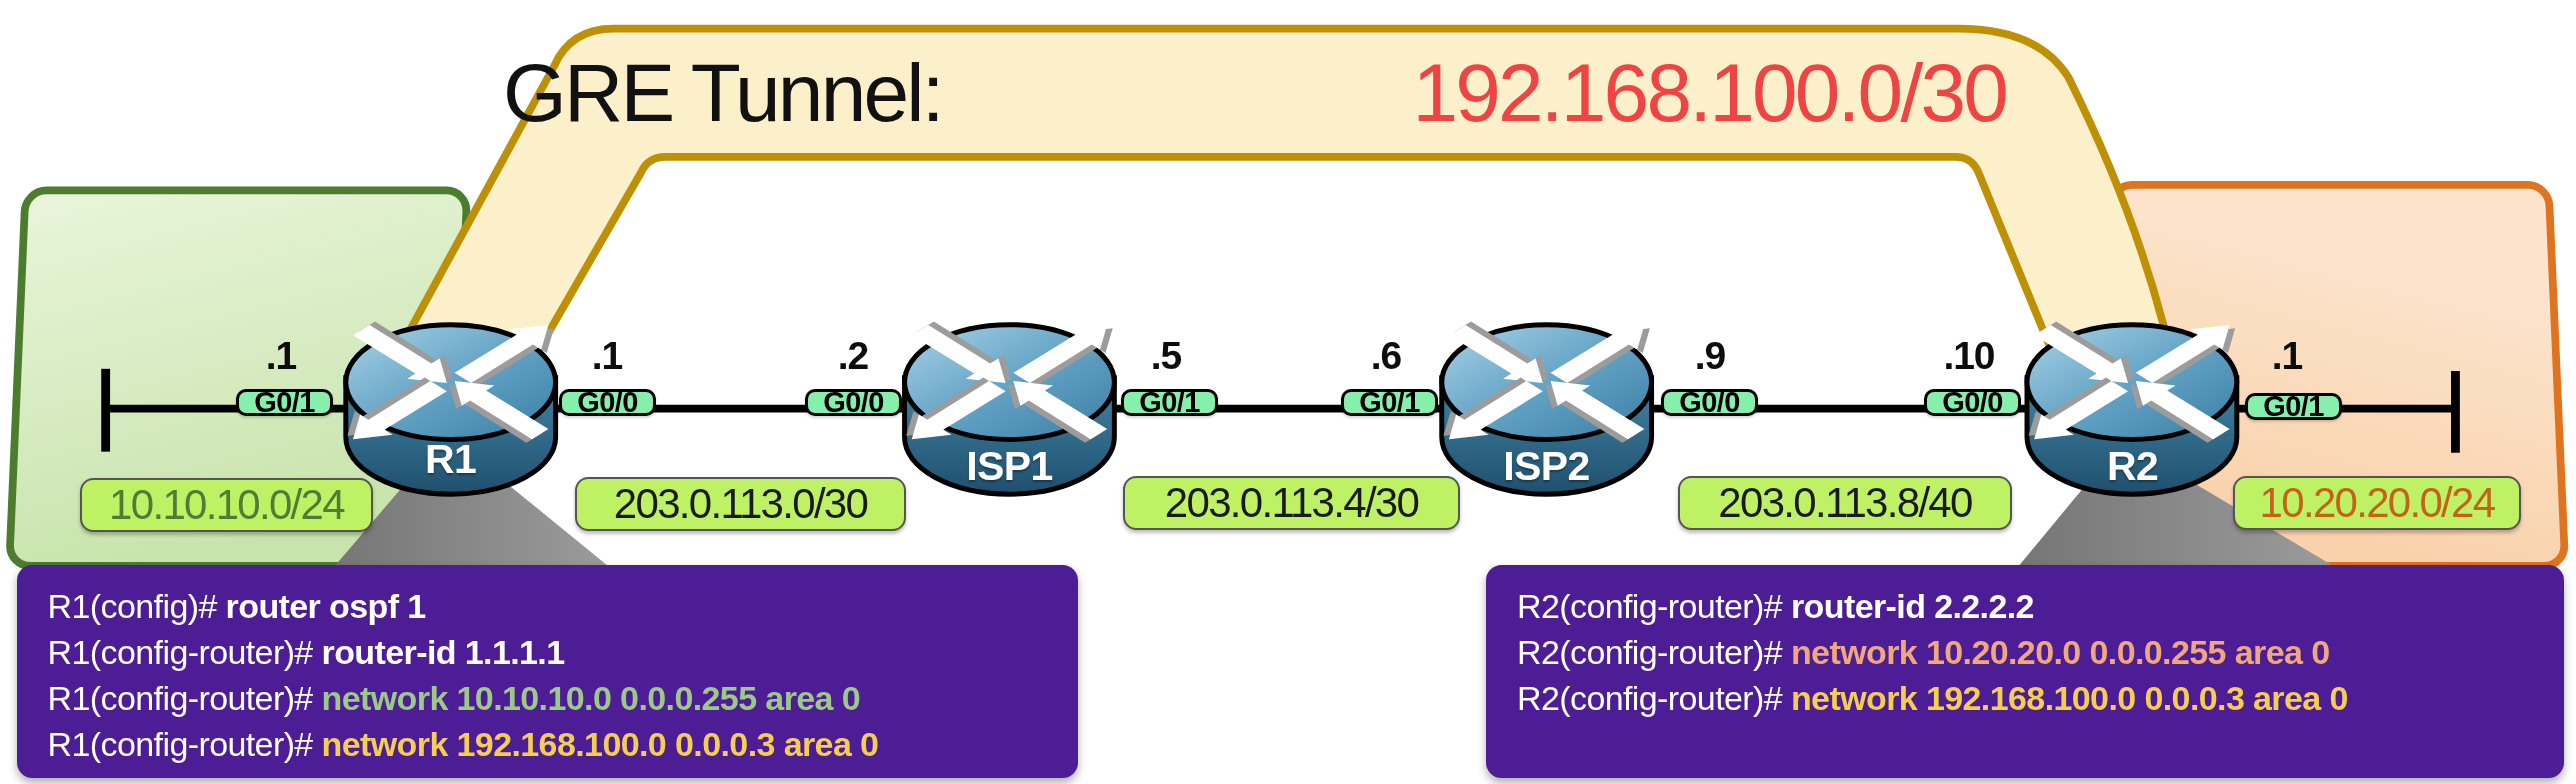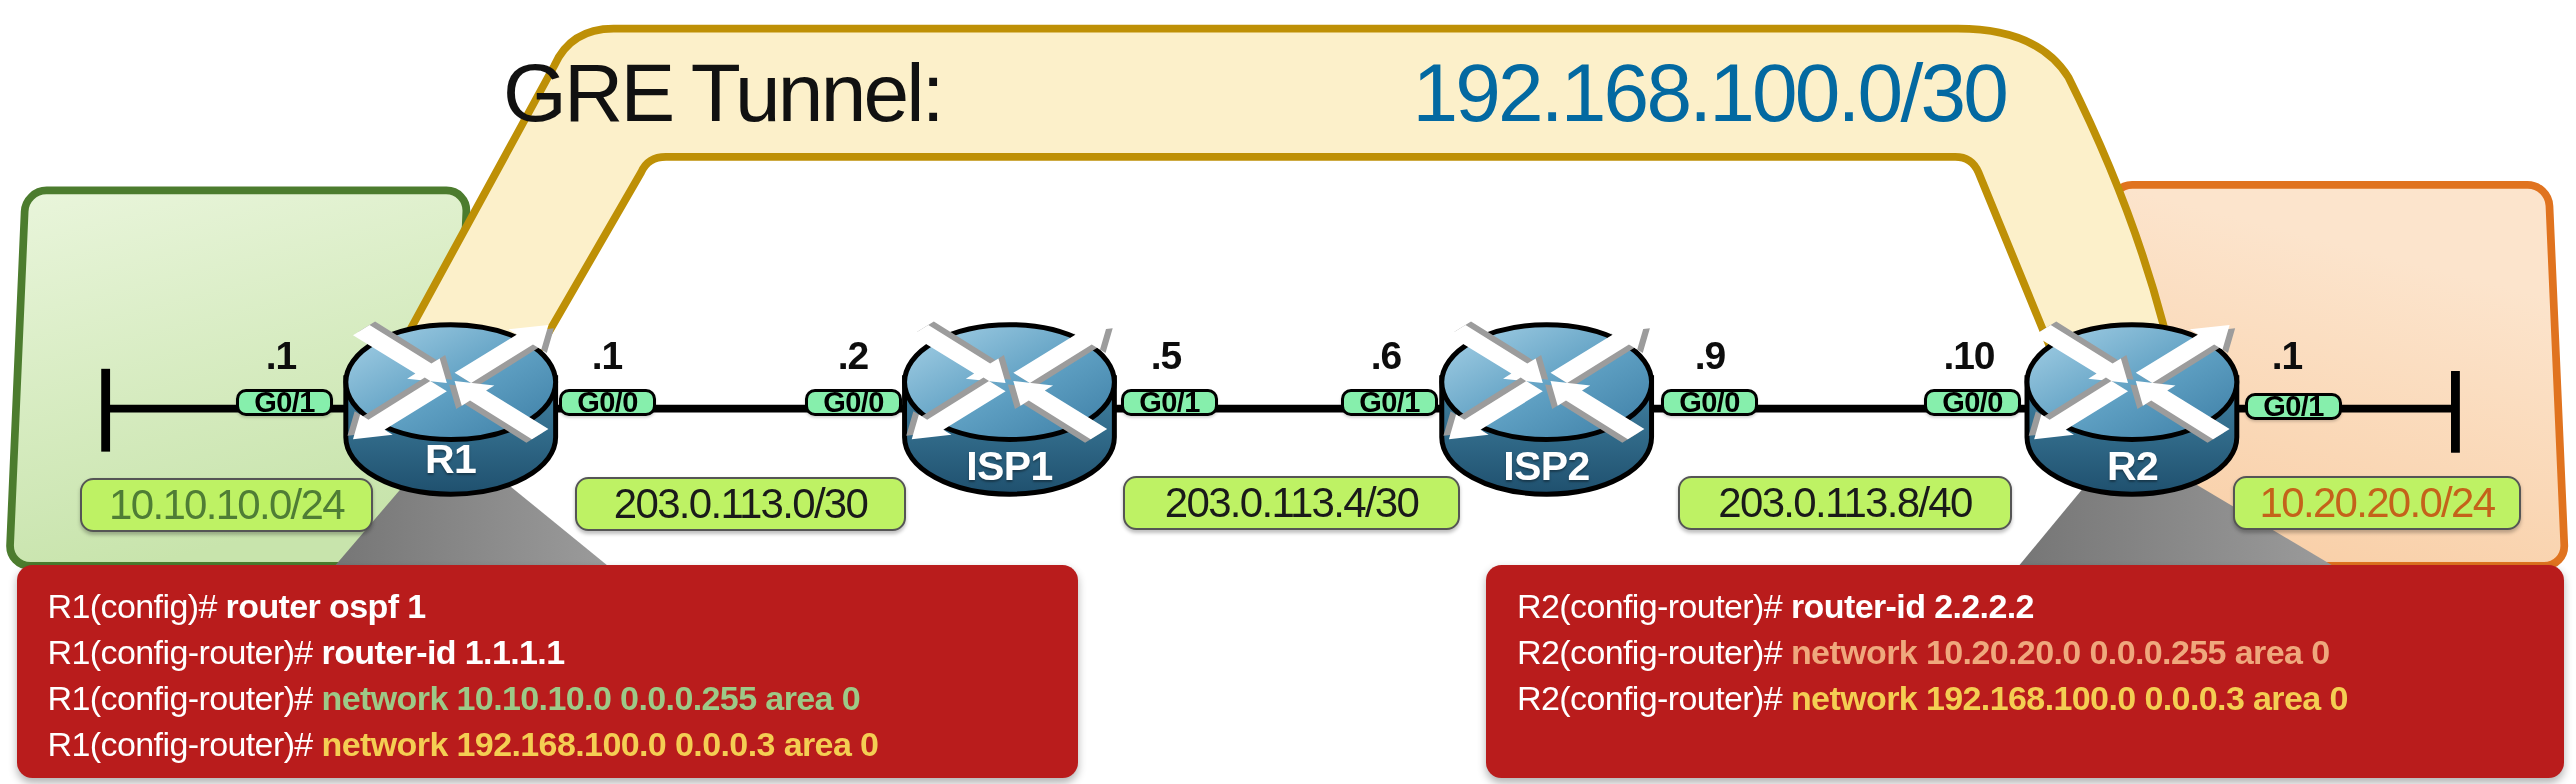--- a/index.html
+++ b/index.html
@@ -3,41 +3,41 @@
 <meta charset="utf-8">
 <style>
   html,body{margin:0;padding:0;background:#fff;}
   #stage{position:relative;width:2576px;height:784px;background:#fff;overflow:hidden;
          font-family:"Liberation Sans","DejaVu Sans",sans-serif;}
   #bg{position:absolute;left:0;top:0;}
 
   .title{position:absolute;left:503px;top:40px;width:1503px;height:105px;
          display:flex;align-items:center;justify-content:space-between;
          font-size:82px;font-weight:500;letter-spacing:-2.8px;color:#111;white-space:pre;}
-  .title .val{color:#0369a1;}
+  .title .val{color:#ef4444;}
 
   .octet{position:absolute;width:110px;height:46px;line-height:46px;text-align:center;
          font-size:39px;font-weight:600;color:#0d0d0d;letter-spacing:-1.1px;}
 
   .iface{position:absolute;width:97px;height:27px;background:#86efac;border:3.3px solid #000;
          border-radius:10px;display:flex;align-items:center;justify-content:center;
          font-size:29px;font-weight:600;color:#000;box-sizing:border-box;letter-spacing:-0.6px;
          box-shadow:0 1.7px 2.8px rgba(0,0,0,.18);}
 
   .netbox{position:absolute;height:54px;background:#bef264;border:2.8px solid #555;border-radius:13.3px;
           display:flex;align-items:center;justify-content:center;box-sizing:border-box;
           font-size:42px;font-weight:500;letter-spacing:-1.7px;color:#1a1a1a;
           box-shadow:0 2.2px 3.9px rgba(0,0,0,.25);white-space:nowrap;}
   .netbox.green{color:#4F7D35;}
   .netbox.orange{color:#C4621A;}
 
   .rname{position:absolute;width:177px;text-align:center;color:#fff;font-weight:700;
          font-size:41px;letter-spacing:-0.6px;text-shadow:0 1.7px 2.2px rgba(0,0,0,.35);}
 
-  .term{position:absolute;background:#b91c1c;border-radius:15.5px;box-sizing:border-box;
+  .term{position:absolute;background:#4c1d95;border-radius:15.5px;box-sizing:border-box;
         padding:17.7px 22px 0 31px;box-shadow:0 4.4px 8.8px rgba(0,0,0,.3);}
   .tline{height:46px;line-height:46px;font-size:34px;letter-spacing:-0.6px;white-space:pre;}
   .tline .p{color:#FFFFFF;font-weight:400;}
   .tline .c{font-weight:700;}
   .c.w{color:#FFFFFF;}
   .c.g{color:#9DC987;}
   .c.y{color:#F4CE53;}
   .c.s{color:#EFA87D;}
 </style>
 </head>

